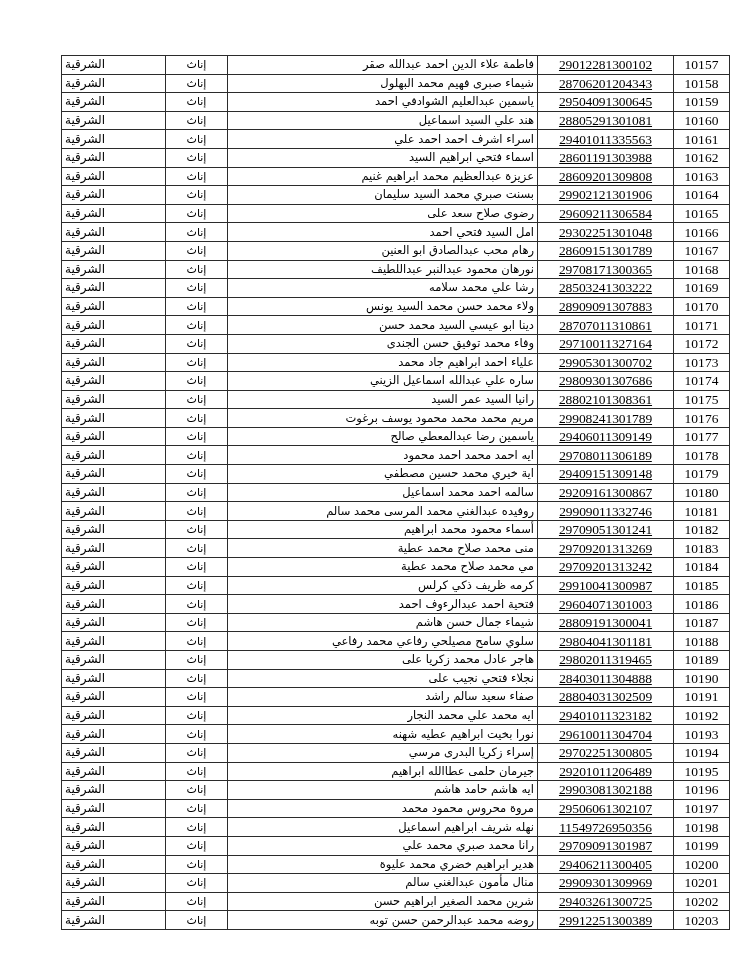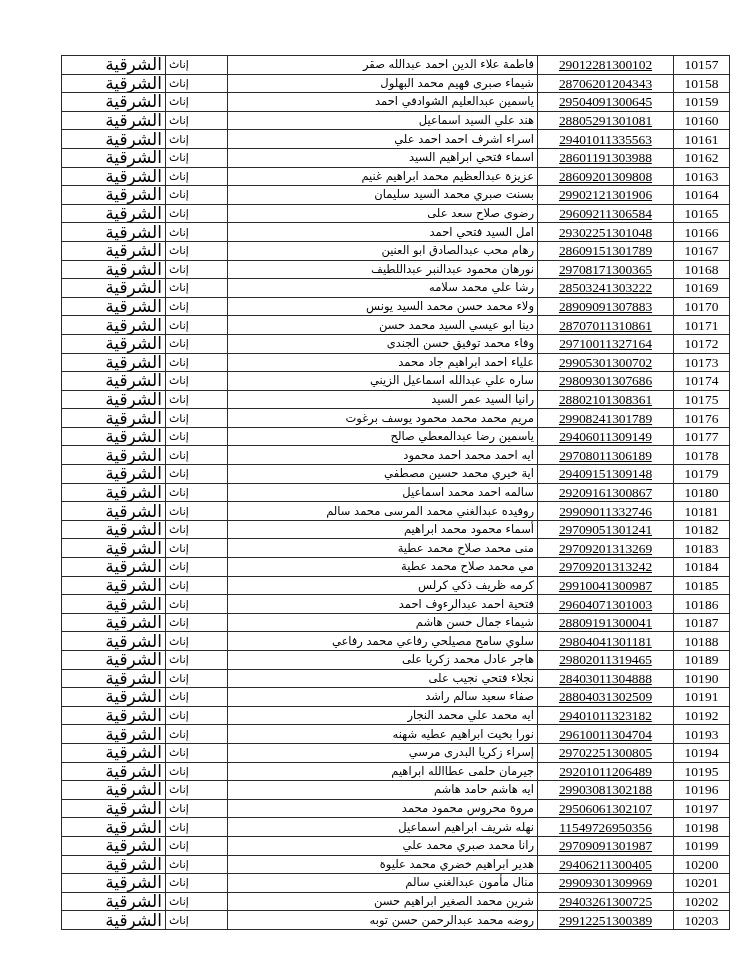--- a/index.html
+++ b/index.html
@@ -75,28 +75,28 @@
 
   td.name {
     font-size: 11.5px;
     text-align: right;
     padding-right: 5px;
     direction: rtl;
   }
 
   td.gender {
     font-size: 11px;
-    text-align: left;
+    text-align: center;
     padding-right: 4px;
     direction: rtl;
   }
 
   td.gov {
-    font-size: 17px;
-    text-align: right;
+    font-size: 12px;
+    text-align: left;
     padding-right: 5px;
     direction: rtl;
   }
 
   
   table.roster {
     border: 1px solid #1a1a1a;
   }
 </style>
 </head>

